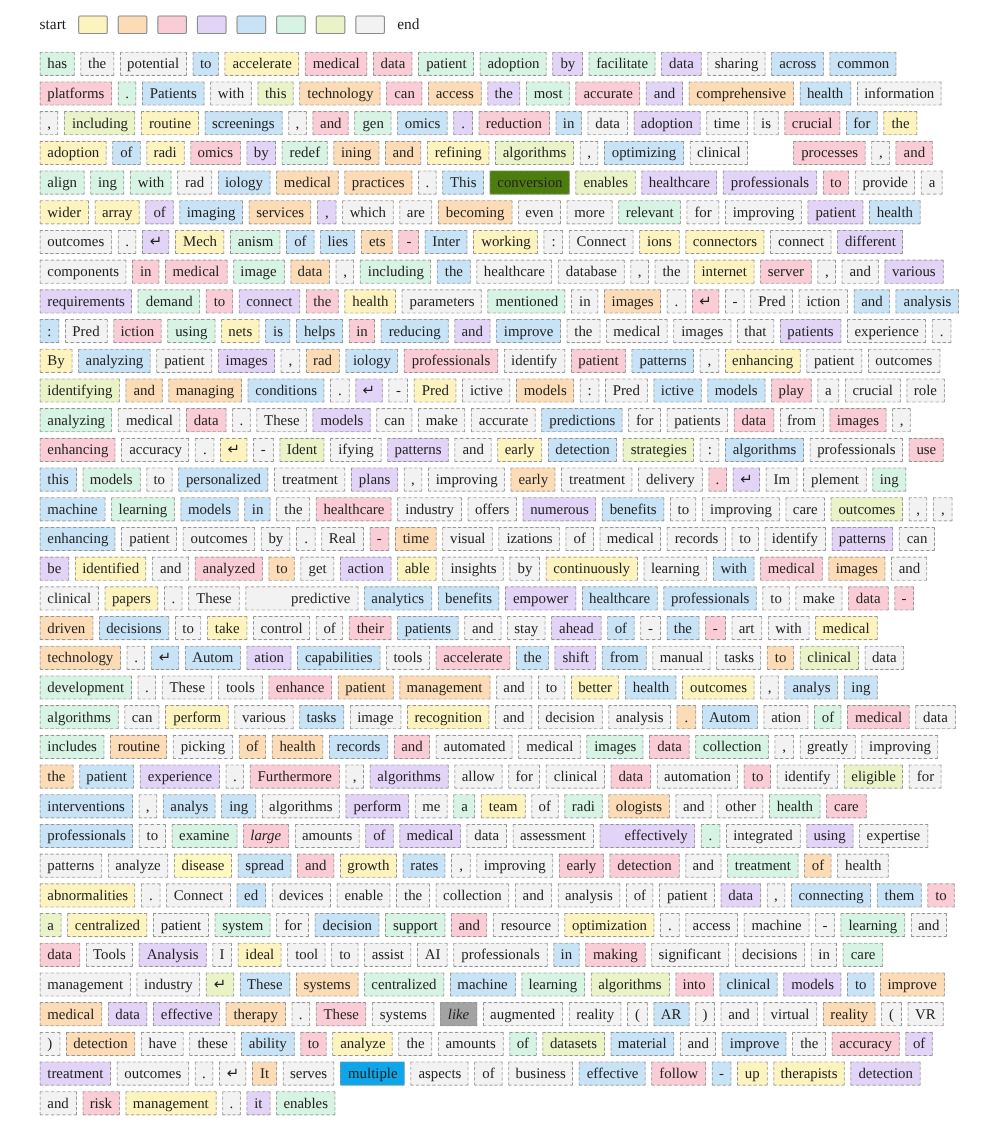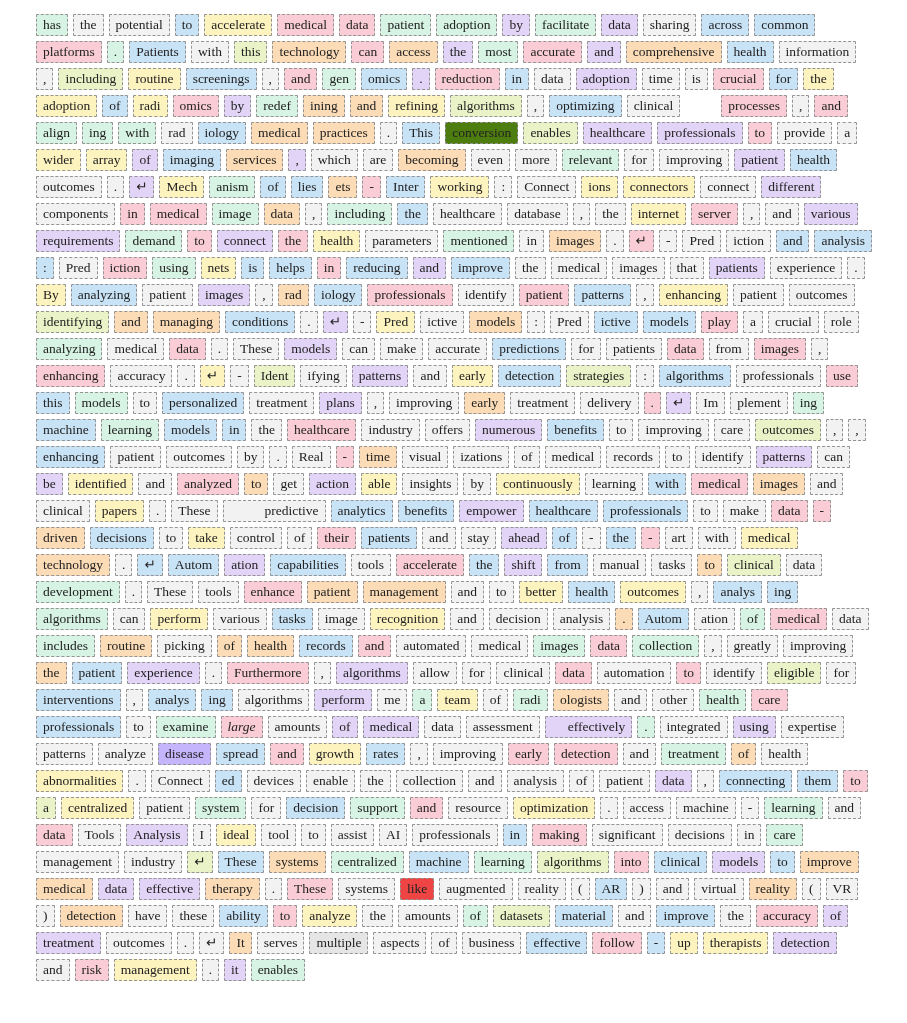--- a/index.html
+++ b/index.html
@@ -53,20 +53,34 @@
     line-height: 15px;
     color: #222222;
     white-space: pre;
   }
 </style>
 </head>
 <body>
 
 <div class="page">
 
+  <div class="legend">
+    <span class="label">start</span>
+    <span style="display:flex; align-items:center; gap:9px;">
+        <span class="swatch" style="background: rgb(253, 243, 191);"></span>
+        <span class="swatch" style="background: rgb(251, 220, 182);"></span>
+        <span class="swatch" style="background: rgb(250, 205, 214);"></span>
+        <span class="swatch" style="background: rgb(226, 212, 246);"></span>
+        <span class="swatch" style="background: rgb(201, 227, 246);"></span>
+        <span class="swatch" style="background: rgb(214, 243, 228);"></span>
+        <span class="swatch" style="background: rgb(234, 243, 200);"></span>
+        <span class="swatch" style="background: rgb(242, 242, 242);"></span>
+      </span>
+    <span class="label end">end</span>
+  </div>
 
   <div class="tokens">
       <span class="token" style="background: rgb(214, 243, 228);">has</span>
       <span class="token" style="background: rgb(242, 242, 242);">the</span>
       <span class="token" style="background: rgb(242, 242, 242);">potential</span>
       <span class="token" style="background: rgb(201, 227, 246);">to</span>
       <span class="token" style="background: rgb(253, 243, 191);">accelerate</span>
       <span class="token" style="background: rgb(250, 205, 214);">medical</span>
       <span class="token" style="background: rgb(250, 205, 214);">data</span>
       <span class="token" style="background: rgb(214, 243, 228);">patient</span>
@@ -492,21 +506,21 @@
       <span class="token" style="background: rgb(226, 212, 246);">medical</span>
       <span class="token" style="background: rgb(242, 242, 242);">data</span>
       <span class="token" style="background: rgb(242, 242, 242);">assessment</span>
       <span class="token" style="background: rgb(226, 212, 246); padding-left: 22px;">effectively</span>
       <span class="token" style="background: rgb(214, 243, 228);">.</span>
       <span class="token" style="background: rgb(242, 242, 242);">integrated</span>
       <span class="token" style="background: rgb(226, 212, 246);">using</span>
       <span class="token" style="background: rgb(242, 242, 242);">expertise</span>
       <span class="token" style="background: rgb(242, 242, 242);">patterns</span>
       <span class="token" style="background: rgb(242, 242, 242);">analyze</span>
-      <span class="token" style="background: #c4b5fd;">disease</span>
+      <span class="token" style="background: #fef9c3;">disease</span>
       <span class="token" style="background: rgb(201, 227, 246);">spread</span>
       <span class="token" style="background: rgb(250, 205, 214);">and</span>
       <span class="token" style="background: rgb(253, 243, 191);">growth</span>
       <span class="token" style="background: rgb(201, 227, 246);">rates</span>
       <span class="token" style="background: rgb(242, 242, 242);">,</span>
       <span class="token" style="background: rgb(242, 242, 242);">improving</span>
       <span class="token" style="background: rgb(250, 205, 214);">early</span>
       <span class="token" style="background: rgb(250, 205, 214);">detection</span>
       <span class="token" style="background: rgb(242, 242, 242);">and</span>
       <span class="token" style="background: rgb(214, 243, 228);">treatment</span>
@@ -575,21 +589,21 @@
       <span class="token" style="background: rgb(226, 212, 246);">models</span>
       <span class="token" style="background: rgb(201, 227, 246);">to</span>
       <span class="token" style="background: rgb(251, 220, 182);">improve</span>
       <span class="token" style="background: rgb(251, 220, 182);">medical</span>
       <span class="token" style="background: rgb(226, 212, 246);">data</span>
       <span class="token" style="background: rgb(226, 212, 246);">effective</span>
       <span class="token" style="background: rgb(251, 220, 182);">therapy</span>
       <span class="token" style="background: rgb(242, 242, 242);">.</span>
       <span class="token" style="background: rgb(250, 205, 214);">These</span>
       <span class="token" style="background: rgb(242, 242, 242);">systems</span>
-      <span class="token" style="background: #ef4444;">like</span>
+      <span class="token" style="background: #a3a3a3; font-style: italic;">like</span>
       <span class="token" style="background: rgb(242, 242, 242);">augmented</span>
       <span class="token" style="background: rgb(242, 242, 242);">reality</span>
       <span class="token" style="background: rgb(242, 242, 242);">(</span>
       <span class="token" style="background: rgb(201, 227, 246);">AR</span>
       <span class="token" style="background: rgb(242, 242, 242);">)</span>
       <span class="token" style="background: rgb(242, 242, 242);">and</span>
       <span class="token" style="background: rgb(242, 242, 242);">virtual</span>
       <span class="token" style="background: rgb(251, 220, 182);">reality</span>
       <span class="token" style="background: rgb(242, 242, 242);">(</span>
       <span class="token" style="background: rgb(242, 242, 242);">VR</span>
@@ -609,21 +623,21 @@
       <span class="token" style="background: rgb(201, 227, 246);">improve</span>
       <span class="token" style="background: rgb(242, 242, 242);">the</span>
       <span class="token" style="background: rgb(250, 205, 214);">accuracy</span>
       <span class="token" style="background: rgb(226, 212, 246);">of</span>
       <span class="token" style="background: rgb(226, 212, 246);">treatment</span>
       <span class="token" style="background: rgb(242, 242, 242);">outcomes</span>
       <span class="token" style="background: rgb(242, 242, 242);">.</span>
       <span class="token" style="background: rgb(242, 242, 242);">↵</span>
       <span class="token" style="background: rgb(251, 220, 182);">It</span>
       <span class="token" style="background: rgb(242, 242, 242);">serves</span>
-      <span class="token" style="background: #e5e5e5;">multiple</span>
+      <span class="token" style="background: #0ea5e9;">multiple</span>
       <span class="token" style="background: rgb(242, 242, 242);">aspects</span>
       <span class="token" style="background: rgb(242, 242, 242);">of</span>
       <span class="token" style="background: rgb(242, 242, 242);">business</span>
       <span class="token" style="background: rgb(201, 227, 246);">effective</span>
       <span class="token" style="background: rgb(250, 205, 214);">follow</span>
       <span class="token" style="background: rgb(201, 227, 246);">-</span>
       <span class="token" style="background: rgb(253, 243, 191);">up</span>
       <span class="token" style="background: rgb(253, 243, 191);">therapists</span>
       <span class="token" style="background: rgb(226, 212, 246);">detection</span>
       <span class="token" style="background: rgb(242, 242, 242);">and</span>

